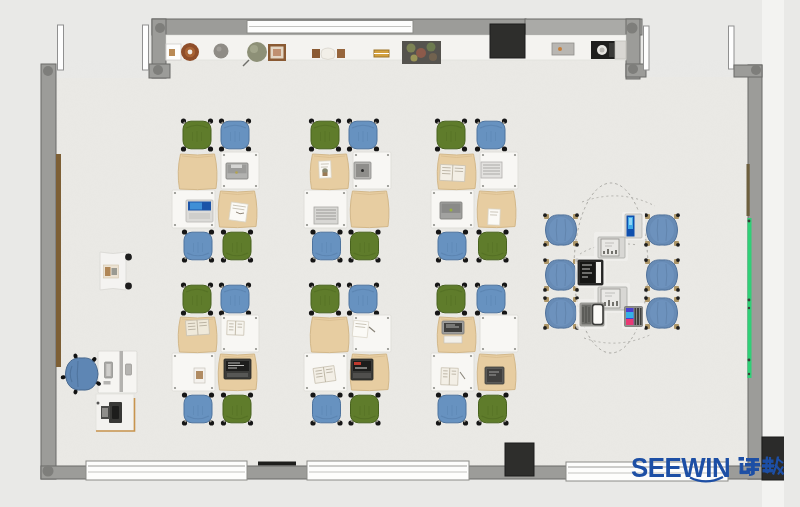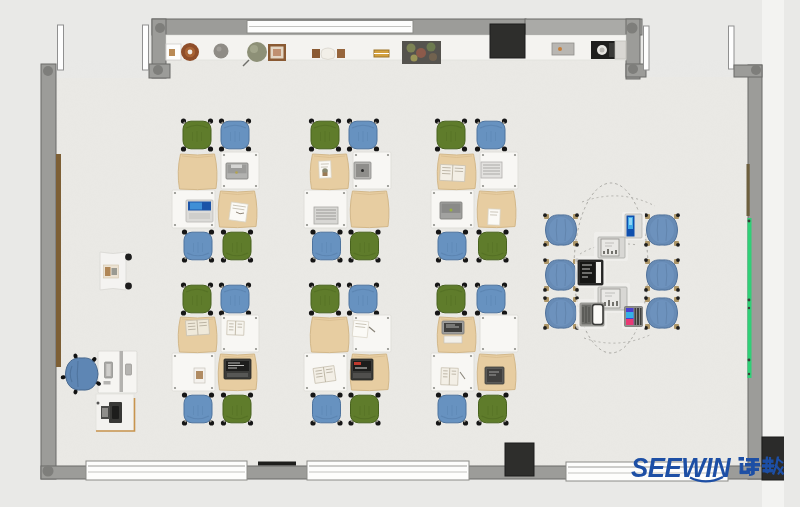--- a/index.html
+++ b/index.html
@@ -1,14 +1,14 @@
 <!DOCTYPE html>
 <html><head><meta charset="utf-8"><style>
 html,body{margin:0;padding:0;background:#e9e9e7;font-family:"Liberation Sans",sans-serif;}
-#plan{position:relative;width:784px;height:507px;overflow:hidden;font-style:italic;}
+#plan{position:relative;width:784px;height:507px;overflow:hidden;}
 </style></head><body>
 <div id="plan">
 <svg width="800" height="507" viewBox="0 0 800 507" xmlns="http://www.w3.org/2000/svg">
 <defs>
         <filter id="sp" x="0" y="0" width="100%" height="100%">
           <feTurbulence type="fractalNoise" baseFrequency="0.55" numOctaves="2" result="n"></feTurbulence>
           <feColorMatrix in="n" type="matrix" values="0 0 0 0 0.5 0 0 0 0 0.5 0 0 0 0 0.48 0 0 0 0.12 0"></feColorMatrix>
         </filter>
       </defs>
 

